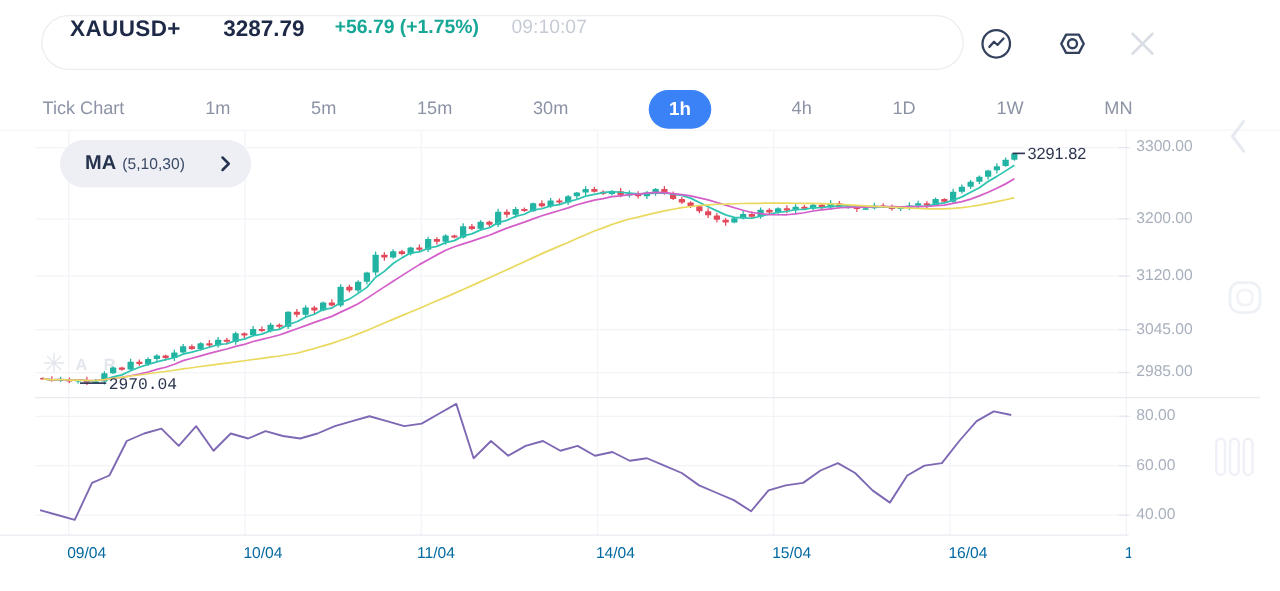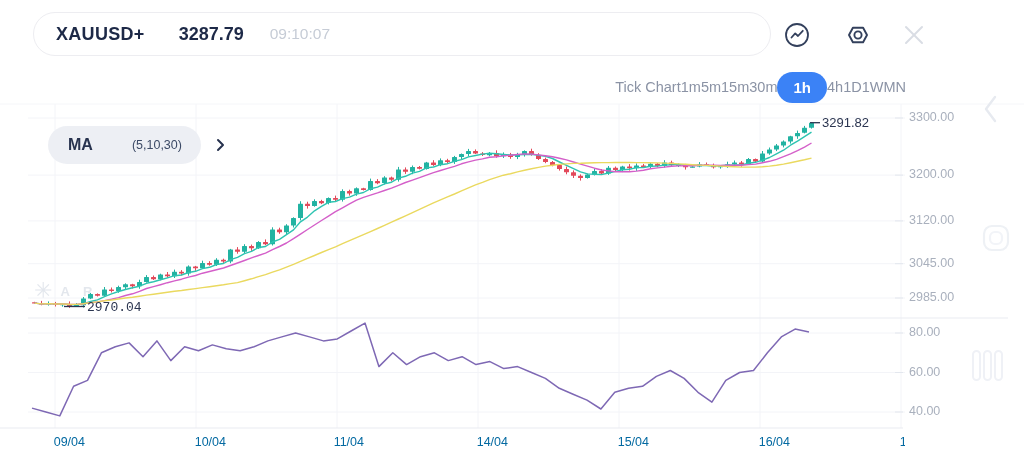--- a/index.html
+++ b/index.html
@@ -8,43 +8,43 @@
 
   
   #watermark{position:absolute;left:34px;top:280px;display:flex;align-items:center;gap:8px;
     color:#e3e7ed;z-index:1;}
   #watermark .wm-icon{font-size:22px;line-height:22px;}
   #watermark .wm-text{font-size:13px;letter-spacing:5px;font-weight:700;}
   #chart-svg{position:absolute;left:0;top:0;z-index:2;}
 
   
   .header-pill{position:absolute;left:33px;top:12px;width:738px;height:44px;border:1px solid #ededf1;
-    border-radius:22px;display:flex;align-items:center;padding-left:22px;box-sizing:border-box;
+    border-radius:22px;display:flex;align-items:flex-start;padding-left:22px;box-sizing:border-box;
     background:#fff;z-index:5;}
   .sym{font-size:18px;font-weight:700;color:#1d2947;letter-spacing:.3px;}
   .price{margin-left:34px;font-size:18px;font-weight:700;color:#1d2947;}
   .chg{margin-left:24px;font-size:15.5px;font-weight:700;color:#17a796;}
   .time{margin-left:26px;font-size:15.5px;color:#c6ccd6;}
 
   .icon-btn{position:absolute;top:21px;width:28px;height:28px;cursor:pointer;z-index:5;}
   #trend-btn{left:783px;}
   #gear-btn{left:844px;}
   #close-btn{left:903px;top:24px;width:22px;height:22px;}
 
   
   .tabs{position:absolute;left:34px;top:70px;width:872px;height:34px;display:flex;
-    justify-content:flex-end;align-items:center;z-index:5;border-bottom:1px solid rgba(240,241,245,.0);}
+    justify-content:space-between;align-items:center;z-index:5;border-bottom:1px solid rgba(240,241,245,.0);}
   .tab{font-size:14.5px;color:#8b93a5;font-weight:500;cursor:pointer;white-space:nowrap;}
   .tab.active{background:#3b82f6;color:#fff;padding:7px 16px;border-radius:18px;font-size:15px;font-weight:700;}
 
   
   .ind-pill{position:absolute;left:48px;width:153px;height:38px;background:rgba(235,238,243,.92);
     border-radius:19px;display:flex;align-items:center;padding:0 16px 0 20px;box-sizing:border-box;
     cursor:pointer;z-index:4;}
-  #ma-pill{top:126px;gap:34px;}
+  #ma-pill{top:112px;}
   #rsi-pill{top:330px;}
   .ind-name{font-weight:700;font-size:16px;color:#27324e;}
   .ind-params{font-size:12.5px;color:#3c4a66;margin-left:5px;}
   .ind-chevron{margin-left:auto;display:flex;}
 
   
   #price-axis{position:absolute;left:905px;top:0;width:119px;height:473px;z-index:3;}
   .axis-label{position:absolute;left:4px;font-size:12.5px;color:#a9b0bd;}
   #date-axis{position:absolute;left:0;top:430px;width:905px;height:26px;overflow:hidden;z-index:3;}
   .date-label{position:absolute;top:5px;width:60px;text-align:right;font-size:12.5px;color:#0369a1;}
@@ -329,20 +329,21 @@
       <polyline points="34.5,303.1 41.5,303.9 48.5,303.6 55.5,304.0 62.5,304.0 69.5,304.3 76.5,304.4 83.5,303.7 90.5,302.6 97.5,301.9 104.5,300.6 111.5,299.2 118.5,297.6 125.5,295.5 132.5,293.8 139.5,291.4 146.5,288.5 153.5,286.6 160.5,284.7 167.5,282.7 174.5,280.9 181.5,279.2 188.5,277.1 195.5,275.5 202.5,273.2 209.5,271.5 216.5,269.8 223.5,268.0 230.5,265.5 237.5,263.0 244.5,260.5 251.5,257.9 258.5,255.5 265.5,253.1 272.5,249.7 279.5,246.5 286.5,243.0 293.5,238.7 300.5,234.1 307.5,229.5 314.5,225.0 321.5,220.5 328.5,216.1 335.5,211.7 342.5,207.8 349.5,203.9 356.5,200.2 363.5,197.4 370.5,195.1 377.5,192.9 384.5,190.5 391.5,188.2 398.5,185.3 405.5,182.5 412.5,180.1 419.5,177.7 426.5,175.1 433.5,172.6 440.5,170.5 447.5,168.4 454.5,166.3 461.5,163.8 468.5,161.9 475.5,160.1 482.5,158.9 489.5,157.3 496.5,156.7 503.5,155.7 510.5,155.3 517.5,154.5 524.5,153.9 531.5,154.1 538.5,154.9 545.5,155.7 552.5,156.7 559.5,158.3 566.5,159.9 573.5,162.0 580.5,164.1 587.5,166.2 594.5,168.2 601.5,170.0 608.5,170.9 615.5,171.7 622.5,171.8 629.5,171.8 636.5,171.1 643.5,170.2 650.5,168.8 657.5,167.9 664.5,167.1 671.5,166.2 678.5,165.9 685.5,165.7 692.5,165.7 699.5,165.3 706.5,165.2 713.5,165.2 720.5,165.4 727.5,165.3 734.5,165.3 741.5,165.2 748.5,164.6 755.5,164.1 762.5,162.7 769.5,161.3 776.5,159.3 783.5,156.7 790.5,153.8 797.5,150.6 804.5,147.1 811.5,143.0 " fill="none" stroke="#d45fc9" stroke-width="1.4" stroke-linejoin="round"></polyline>
       <polyline points="34.5,303.1 41.5,303.9 48.5,303.6 55.5,304.0 62.5,304.0 69.5,304.3 76.5,304.4 83.5,303.7 90.5,302.6 97.5,301.9 104.5,300.8 111.5,300.0 118.5,299.0 125.5,298.0 132.5,297.2 139.5,296.2 146.5,295.1 153.5,294.2 160.5,293.2 167.5,292.3 174.5,291.3 181.5,290.5 188.5,289.5 195.5,288.6 202.5,287.6 209.5,286.7 216.5,285.7 223.5,284.8 230.5,283.6 237.5,282.6 244.5,280.7 251.5,278.8 258.5,276.7 265.5,274.7 272.5,272.2 279.5,269.8 286.5,267.1 293.5,264.4 300.5,261.4 307.5,258.4 314.5,255.5 321.5,252.5 328.5,249.6 335.5,246.8 342.5,243.6 349.5,240.6 356.5,237.7 363.5,234.7 370.5,231.6 377.5,228.5 384.5,225.3 391.5,222.2 398.5,219.0 405.5,215.8 412.5,212.6 419.5,209.4 426.5,206.1 433.5,202.9 440.5,199.9 447.5,196.9 454.5,194.0 461.5,190.8 468.5,187.8 475.5,184.8 482.5,182.3 489.5,179.6 496.5,177.3 503.5,175.2 510.5,173.7 517.5,171.9 524.5,170.3 531.5,168.7 538.5,167.4 545.5,166.1 552.5,165.2 559.5,164.4 566.5,163.9 573.5,163.4 580.5,163.3 587.5,163.0 594.5,162.8 601.5,162.6 608.5,162.6 615.5,162.5 622.5,162.5 629.5,162.5 636.5,162.6 643.5,162.6 650.5,162.7 657.5,162.9 664.5,163.1 671.5,163.4 678.5,163.9 685.5,164.3 692.5,164.7 699.5,165.1 706.5,165.4 713.5,165.8 720.5,166.1 727.5,166.5 734.5,166.8 741.5,167.1 748.5,167.1 755.5,167.1 762.5,166.7 769.5,166.1 776.5,165.2 783.5,164.1 790.5,162.7 797.5,161.3 804.5,159.8 811.5,158.1 " fill="none" stroke="#ead95f" stroke-width="1.4" stroke-linejoin="round"></polyline>
       <polyline points="32.0,408.1 45.9,412.0 59.8,415.9 73.6,386.3 87.5,380.4 101.4,352.8 115.3,346.8 129.1,342.9 143.0,356.7 156.9,340.9 170.8,360.6 184.6,346.8 198.5,350.8 212.4,344.9 226.3,348.8 240.1,350.8 254.0,346.8 267.9,340.9 281.8,336.9 295.6,333.0 309.5,336.9 323.4,340.9 337.3,338.9 351.1,331.0 365.0,323.1 378.9,366.6 392.8,352.8 406.6,364.6 420.5,356.7 434.4,352.8 448.3,360.6 462.1,356.7 476.0,364.6 489.9,361.6 503.8,368.6 517.6,366.6 531.5,372.5 545.4,378.4 559.3,388.3 573.1,394.2 587.0,400.1 600.9,409.0 614.8,392.3 628.6,388.3 642.5,386.3 656.4,376.4 670.3,370.5 684.1,378.4 698.0,392.3 711.9,402.1 725.8,380.4 739.6,372.5 753.5,370.5 767.4,352.8 781.3,336.9 795.1,329.1 809.0,332.0 " fill="none" stroke="#7e68b4" stroke-width="1.5" stroke-linejoin="round"></polyline>
       <line x1="810" y1="122.7" x2="820" y2="122.7" stroke="#2b3550" stroke-width="1.3"></line>
       <line x1="64" y1="306.5" x2="85" y2="306.5" stroke="#2b3550" stroke-width="1.3"></line>
     </svg>
 
   <div class="header-pill">
     <span class="sym">XAUUSD+</span>
     <span class="price">3287.79</span>
+    <span class="chg">+56.79 (+1.75%)</span>
     <span class="time">09:10:07</span>
   </div>
 
   <div class="icon-btn" id="trend-btn">
     <svg width="28" height="28" viewBox="0 0 28 28">
       <circle cx="14" cy="14" r="11" fill="none" stroke="#33405c" stroke-width="1.8"></circle>
       <polyline points="8.5,16.5 12.2,12.4 15,15 19.8,9.8" fill="none" stroke="#33405c" stroke-width="1.8" stroke-linecap="round" stroke-linejoin="round"></polyline>
     </svg>
   </div>
   <div class="icon-btn" id="gear-btn">

